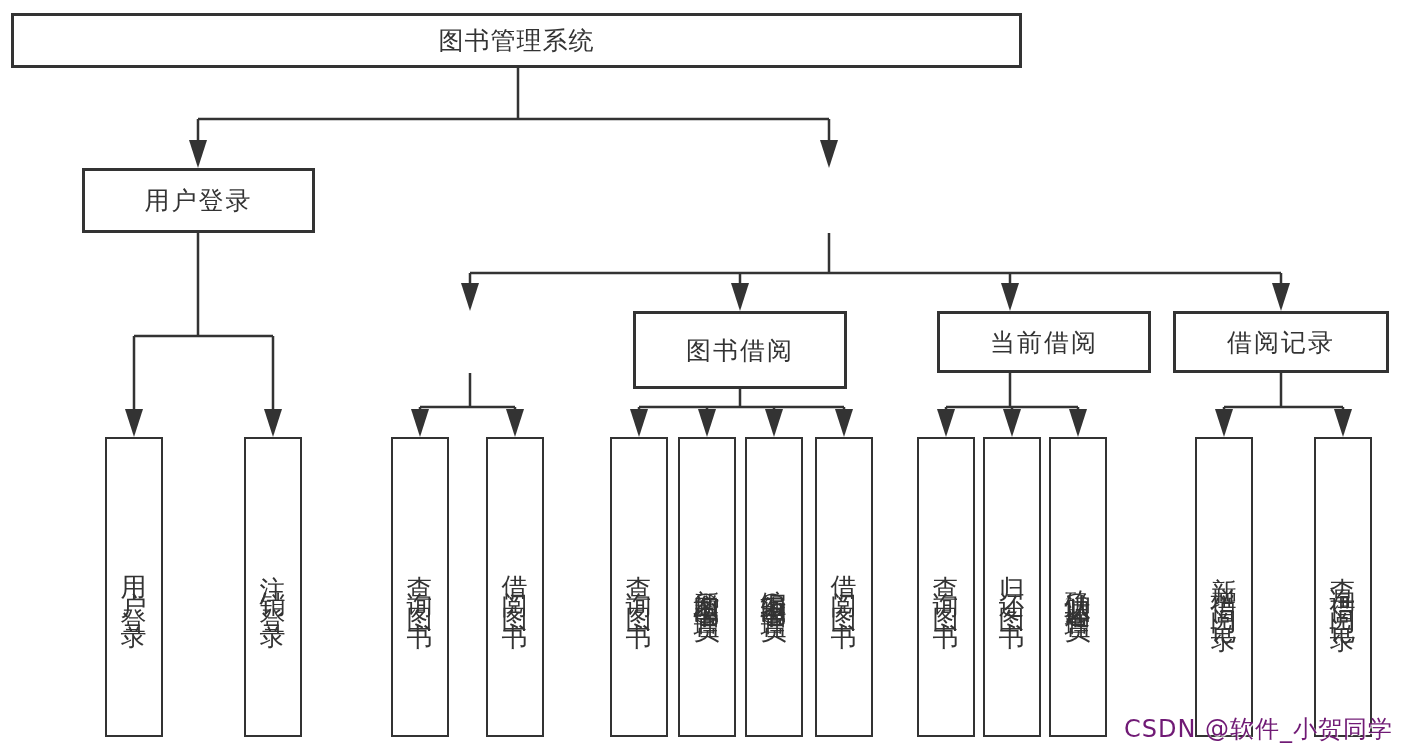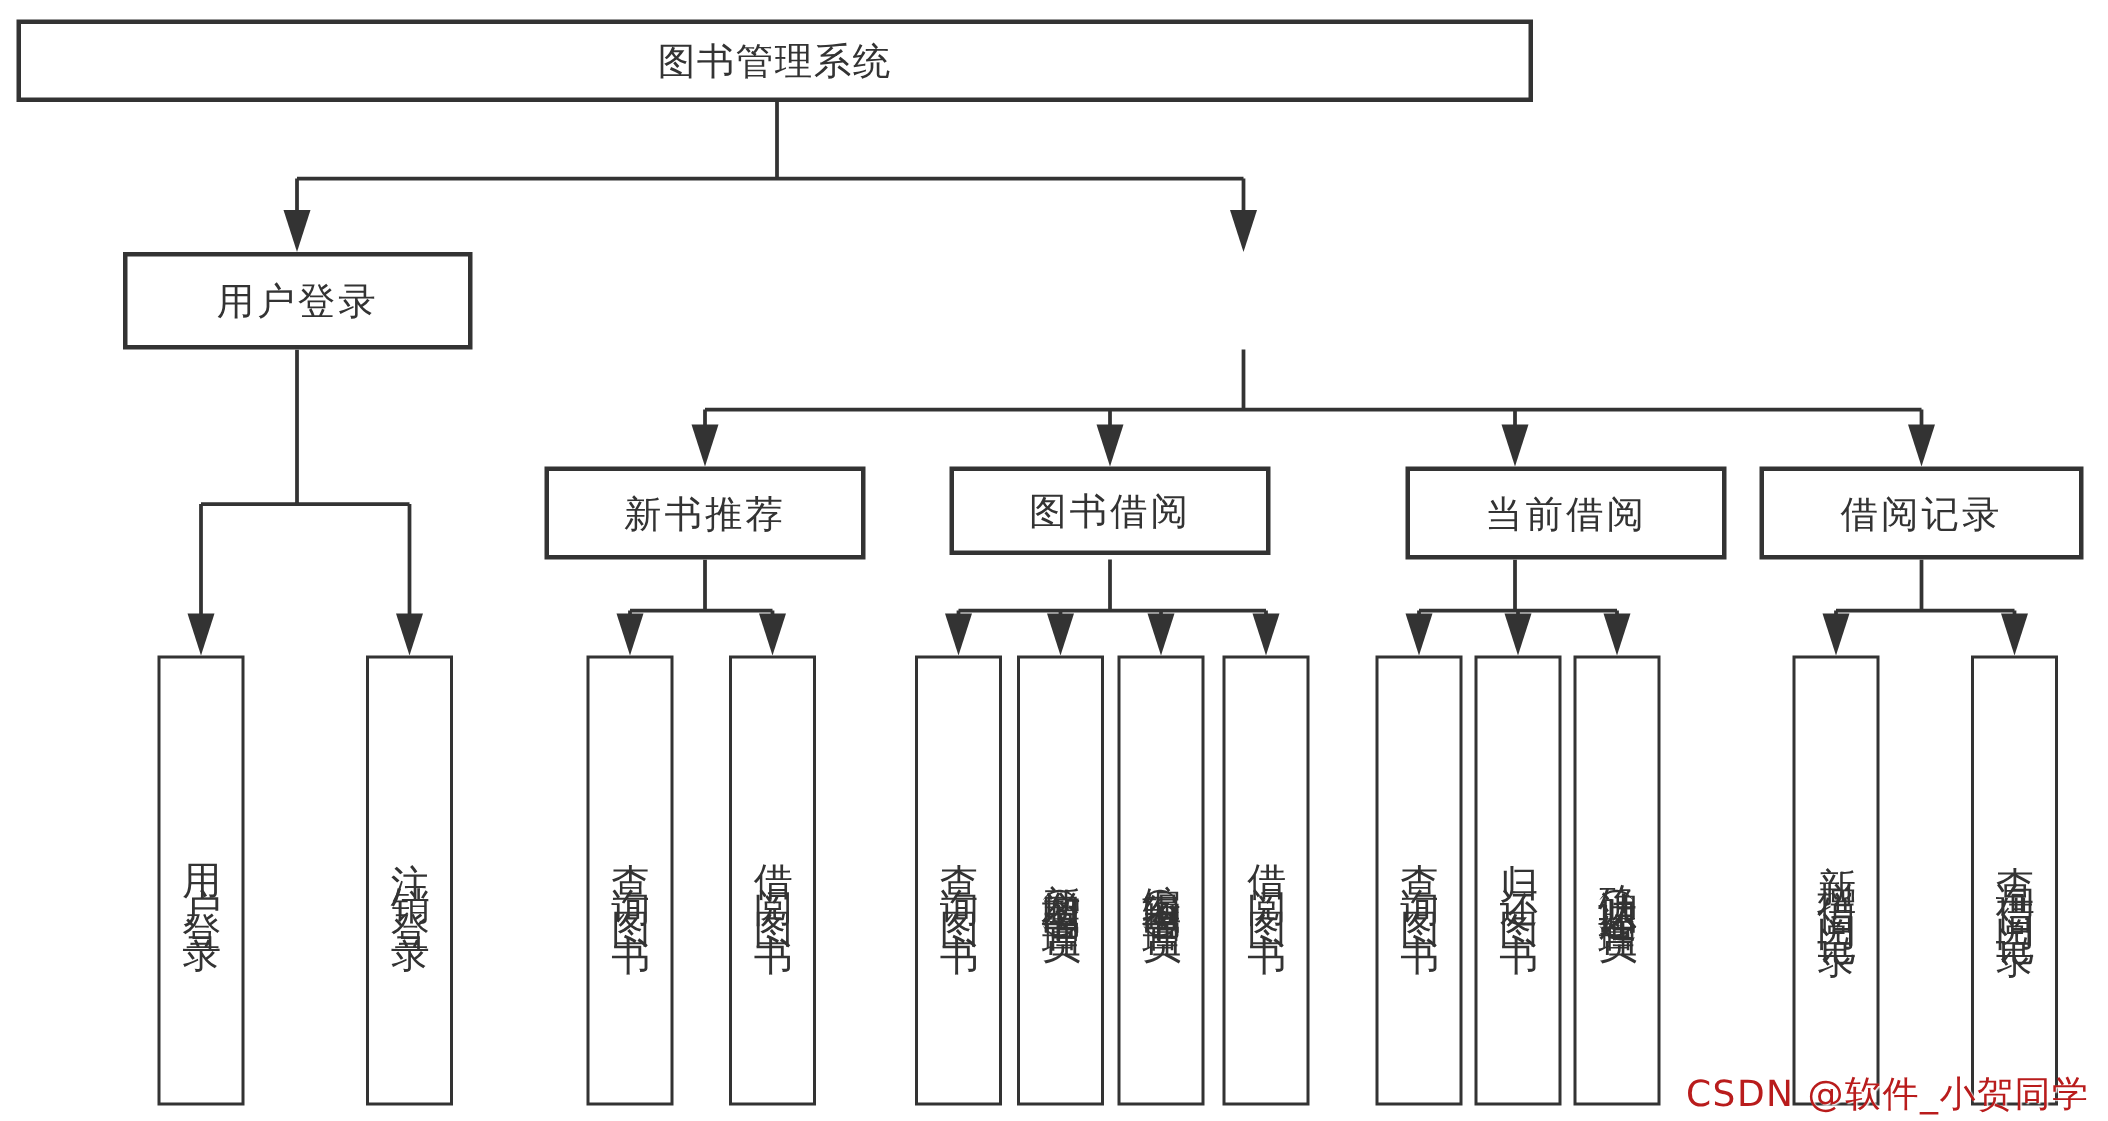--- a/index.html
+++ b/index.html
@@ -35,36 +35,36 @@
   }
   .chars4{letter-spacing:16px;}
   .chars6{letter-spacing:10px;}
   .chars9{letter-spacing:4px;}
 
   
   .n-root{left:11px;top:13px;width:1011px;height:55px;letter-spacing:1px;}
   .n-user-login{left:82px;top:168px;width:233px;height:65px;}
   .n-book-mgmt{left:712px;top:168px;width:233px;height:65px;}
   .n-new-book{left:363px;top:311px;width:214px;height:62px;}
-  .n-borrow{left:633px;top:311px;width:214px;height:59px;}
+  .n-borrow{left:633px;top:311px;width:214px;height:78px;}
   .n-current{left:903px;top:311px;width:214px;height:62px;margin-left:34px;}
   .n-records{left:1173px;top:311px;width:216px;height:62px;}
 
   
   .l1{left:105px;}  .l2{left:244px;}
   .l3{left:391px;}  .l4{left:486px;}
   .l5{left:610px;}  .l6{left:678px;}  .l7{left:745px;}  .l8{left:815px;}
   .l9{left:917px;}  .l10{left:983px;} .l11{left:1049px;}
   .l12{left:1195px;}.l13{left:1314px;}
 
   .watermark{
     position:absolute;
     top:713px;right:12px;
     font-size:24px;
-    color:#b91c1c;
+    color:#701a75;
     letter-spacing:1px;
     text-shadow:1px 1px 1px #ffffff;
     white-space:nowrap;
   }
 </style>
 </head>
 <body>
 
 <div class="canvas">
 
@@ -102,23 +102,20 @@
   </svg>
 
   <div class="node n-root">
     <span>图书管理系统</span>
   </div>
 
   <div class="node n-user-login">
     <span>用户登录</span>
   </div>
 
-  <div class="node n-new-book">
-    <span>新书推荐</span>
-  </div>
   <div class="node n-borrow">
     <span>图书借阅</span>
   </div>
   <div class="node n-current">
     <span>当前借阅</span>
   </div>
   <div class="node n-records">
     <span>借阅记录</span>
   </div>
 

